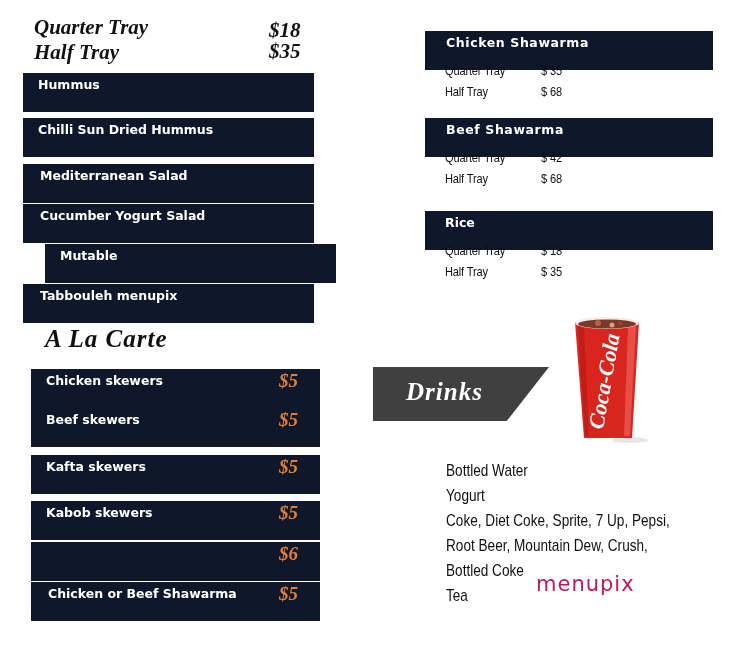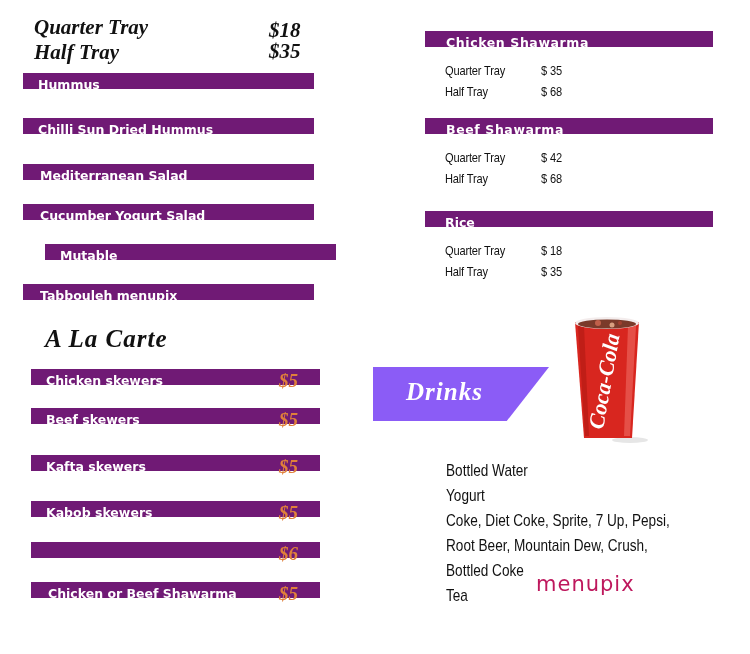--- a/index.html
+++ b/index.html
@@ -8,39 +8,39 @@
     background: #ffffff;
     font-family: "DejaVu Sans", sans-serif;
   }
   .abs { position: absolute; }
   .serif-it {
     font-family: "Liberation Serif", "DejaVu Serif", serif;
     font-style: italic; font-weight: bold; color: #111;
   }
   .tray-row { position: absolute; font-size: 21px; line-height: 22px; }
   .bar {
-    position: absolute; background: #701a75; color: #fff;
+    position: absolute; background: #0f172a; color: #fff;
     font-family: "DejaVu Sans", sans-serif; font-weight: bold;
-    font-size: 12.5px; line-height: 23px; height: 16px;
+    font-size: 12.5px; line-height: 23px; height: 39px;
     box-sizing: border-box; white-space: nowrap;
   }
   .bar .label { position: absolute; left: 15px; top: 0; }
   .bar .price {
     position: absolute; right: 22px; top: 0;
     font-family: "Liberation Serif", serif; font-style: italic; font-weight: bold;
     font-size: 19px; color: #e0803a;
   }
   .sub-row {
     position: absolute; font-family: "Liberation Sans", sans-serif;
     font-size: 13.5px; color: #111; transform: scaleX(0.82); transform-origin: left center;
     white-space: nowrap; letter-spacing: -0.2px;
   }
   .drinks-banner {
     position: absolute; left: 373px; top: 367px; width: 176px; height: 54px;
-    background: #8b5cf6;
+    background: #404040;
     clip-path: polygon(0 0, 100% 0, 76% 100%, 0 100%);
   }
   .drinks-banner .title {
     position: absolute; left: 33px; top: 11px;
     font-family: "Liberation Serif", serif; font-style: italic; font-weight: bold;
     font-size: 25px; color: #fff; letter-spacing: 1px;
   }
   .drink-item {
     position: absolute; left: 446px; font-family: "Liberation Sans", sans-serif;
     font-size: 17px; color: #111; transform: scaleX(0.8); transform-origin: left center;

